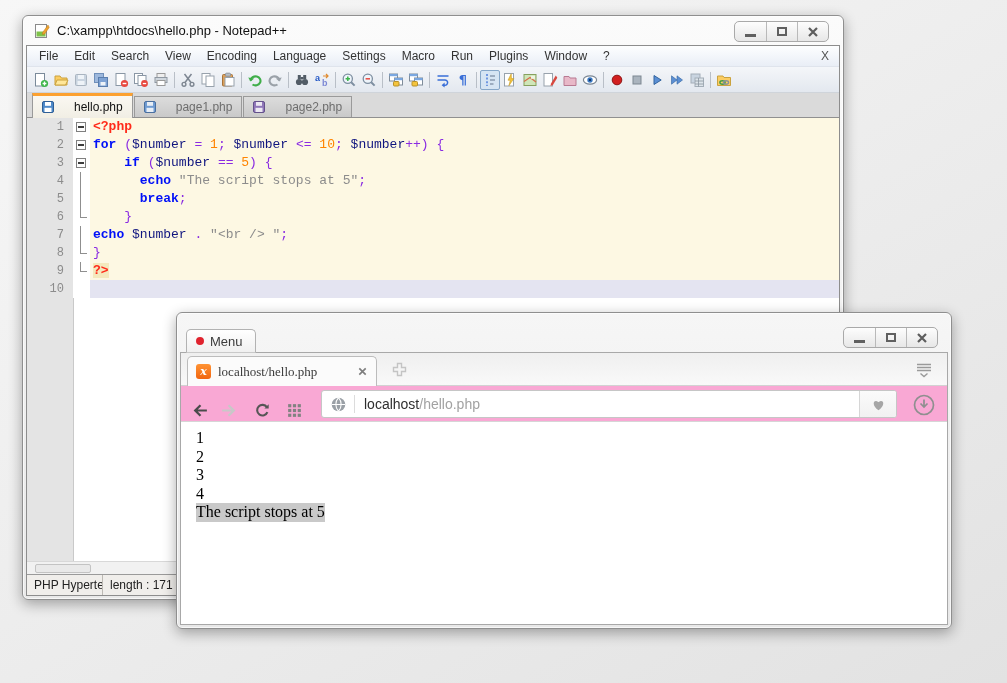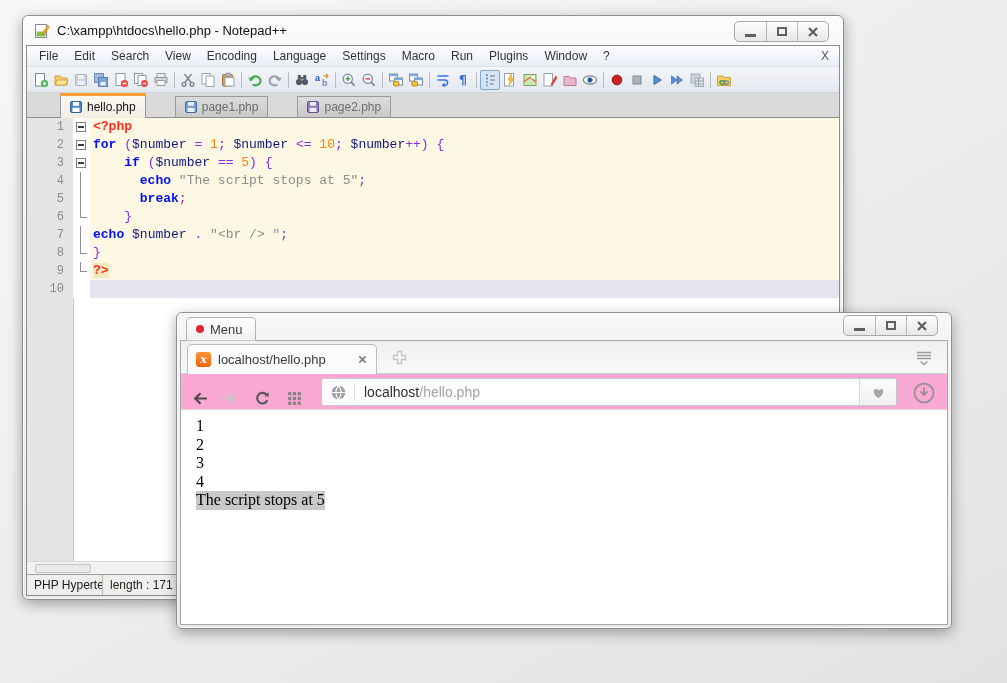--- a/index.html
+++ b/index.html
@@ -30,22 +30,22 @@
   .npp-menubar .menu-x { margin-left:auto; padding-right:6px; color:#555; font-size:12px; }
   .npp-toolbar { height:26px; display:flex; align-items:center; padding:0 4px;
     background:linear-gradient(#f4f6f9,#e3e8ef); border-bottom:1px solid #cfd4da; }
   .tbi { width:20px; height:20px; display:flex; align-items:center; justify-content:center; border-radius:2px; }
   .tbi svg { width:16px; height:16px; display:block; }
   .tbi.pressed { background:#d6e5f3; border:1px solid #86a7c8; }
   .tsep { width:1px; height:16px; background:#b9bfc7; margin:0 3px; display:inline-block; }
   .glyph-p { font-size:13px; font-weight:bold; color:#3a6fd8; font-family:"DejaVu Sans",sans-serif; }
   
   .npp-tabbar { height:25px; background:#dadada; display:flex; align-items:flex-end; padding-left:5px; border-bottom:1px solid #909090; }
-  .ntab { display:flex; align-items:center; gap:5px; font-size:12px; padding:0 9px; height:21px;
-    background:linear-gradient(#dcdcdc,#c9c9c9); border:1px solid #9a9a9a; border-bottom:none; color:#6e6e6e; margin-right:1px;margin-left:28px; }
+  .ntab { display:flex; align-items:center; gap:20px; font-size:12px; padding:0 9px; height:21px;
+    background:linear-gradient(#dcdcdc,#c9c9c9); border:1px solid #9a9a9a; border-bottom:none; color:#6e6e6e; margin-right:1px; }
   .ntab svg { width:12px; height:12px; }
   .ntab.active { height:25px; background:linear-gradient(#faf8f2,#f1eee4); color:#111;
     border-top:3px solid #fca130; margin-bottom:-1px; }
   
   .editor { flex:1; position:relative; overflow:hidden;
     background:linear-gradient(90deg,#e4e4e4 0,#e4e4e4 46px,#c9c9c9 46px,#c9c9c9 47px,#fff 47px); }
   .code-row { display:flex; height:18px; font:13px/18px "Liberation Mono",monospace; }
   .ln { width:46px; background:#e4e4e4; color:#8c8c8c; text-align:right; padding-right:9px; font-size:12px; }
   .fold { width:17px; background:#fff; position:relative; }
   .fold-open::before { content:""; position:absolute; left:3px; top:4px; width:8px; height:8px; border:1px solid #7f7f7f; background:#fcfcfc; }
@@ -64,32 +64,32 @@
   .tok-str { color:#8c8c8c; }
   .tok-op { color:#8a2be2; }
   .tok-pln { color:#1a1a1a; }
   .hscroll { height:13px; background:#f1f1f1; border-top:1px solid #d8d8d8; position:relative; }
   .hthumb { position:absolute; left:8px; top:2px; width:56px; height:9px; background:#e9e9e9; border:1px solid #c3c3c3; border-radius:2px; }
   .npp-status { height:21px; background:#f0eeeb; border-top:1px solid #9a9a9a; display:flex; align-items:center; font-size:12px; color:#222; }
   .scell { padding:0 7px; border-right:1px solid #bcb9b4; height:100%; display:flex; align-items:center; white-space:nowrap; overflow:hidden;text-align:center; }
   .scell.c1 { width:76px; }
   .scell.c2 { width:460px; }
   
-  #opera { left:176px; top:312px; width:776px; height:317px; padding:0 3px 3px; background:linear-gradient(#f6f6f6,#e8e8e8); }
+  #opera { left:176px; top:312px; width:776px; height:317px; padding:12px 3px 3px; background:linear-gradient(#f6f6f6,#e8e8e8); }
   .o-top { height:27px; position:relative; }
   .o-menu-btn { position:absolute; left:6px; top:4px; height:24px; display:flex; align-items:center; gap:6px;
     padding:0 12px 0 9px; border:1px solid #b2b2b2; border-bottom-color:#c9c9c9; border-radius:5px 5px 0 0;
     background:linear-gradient(#ffffff,#f0f0f0); font-size:13px; color:#3c3c3c; }
   .o-logo { width:8px; height:8px; border:4px solid #e0232e; border-radius:50%; background:#fff; }
   .o-client { height:calc(100% - 27px); border:1px solid #a8a8a8; background:#fff; display:flex; flex-direction:column; }
   .o-tabbar { height:32px; background:linear-gradient(#efefef,#f9f9f9); display:flex; align-items:flex-end; padding-left:6px; position:relative; }
   .o-tab { display:flex; align-items:center; gap:7px; width:190px; height:30px; padding:0 8px;
     background:#fbfbfb; border:1px solid #bcbcbc; border-bottom:none; border-radius:5px 5px 0 0;
     font-size:13px; color:#3a3a3a; margin-bottom:-1px; z-index:2; }
-  .o-tab-label { flex:1; white-space:nowrap; overflow:hidden; }
+  .o-tab-label { flex:1; white-space:nowrap; overflow:hidden;font-family:Liberation Serif, serif; }
   .favicon { width:15px; height:15px; border-radius:3px; background:linear-gradient(#ff9334,#f1650f);
     display:flex; align-items:center; justify-content:center;
     color:#fff; font:bold italic 11px/1 "DejaVu Serif",serif; }
   .o-newtab { margin-left:14px; margin-bottom:7px; }
   .o-tabmenu { position:absolute; right:14px; bottom:7px; width:18px; height:16px; }
   .o-toolbar { height:37px; background:#f9a8d4; border-top:1px solid #d2d2d2; border-bottom:1px solid #d6d6d6; position:relative; display:flex; align-items:flex-end; }
   .nav-ico { width:22px; height:22px; display:flex; align-items:center; justify-content:center; }
   .nav-ico svg { width:17px; height:17px; }
   .o-url { position:absolute; left:140px; right:50px; top:4px; height:28px; border:1px solid #c6c6c6; border-radius:3px;
     background:#fff; display:flex; align-items:center; overflow:hidden; }

